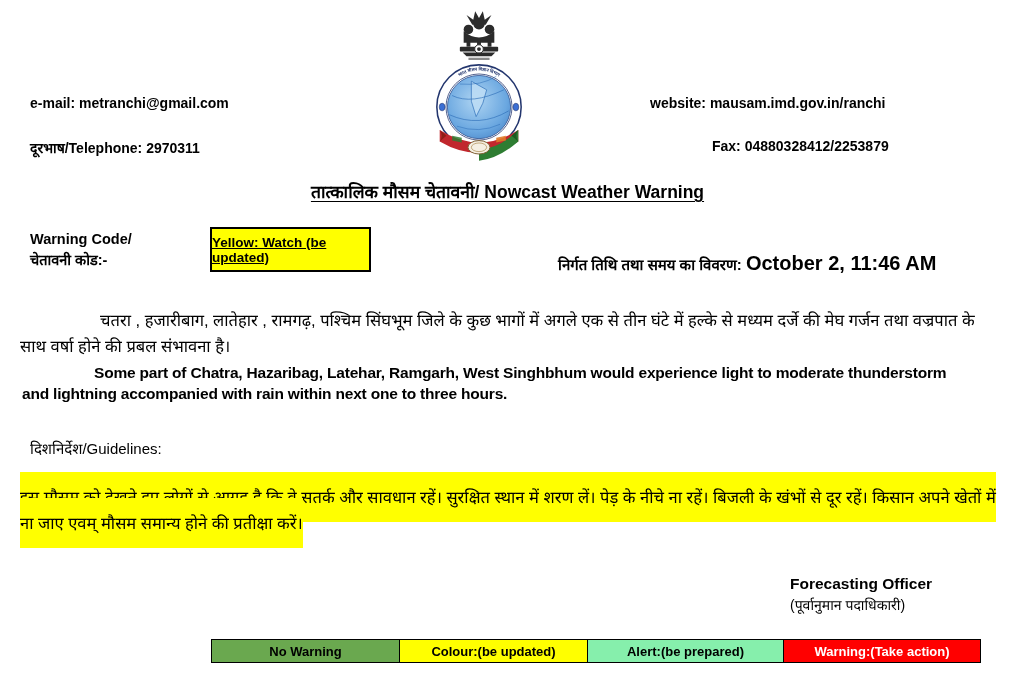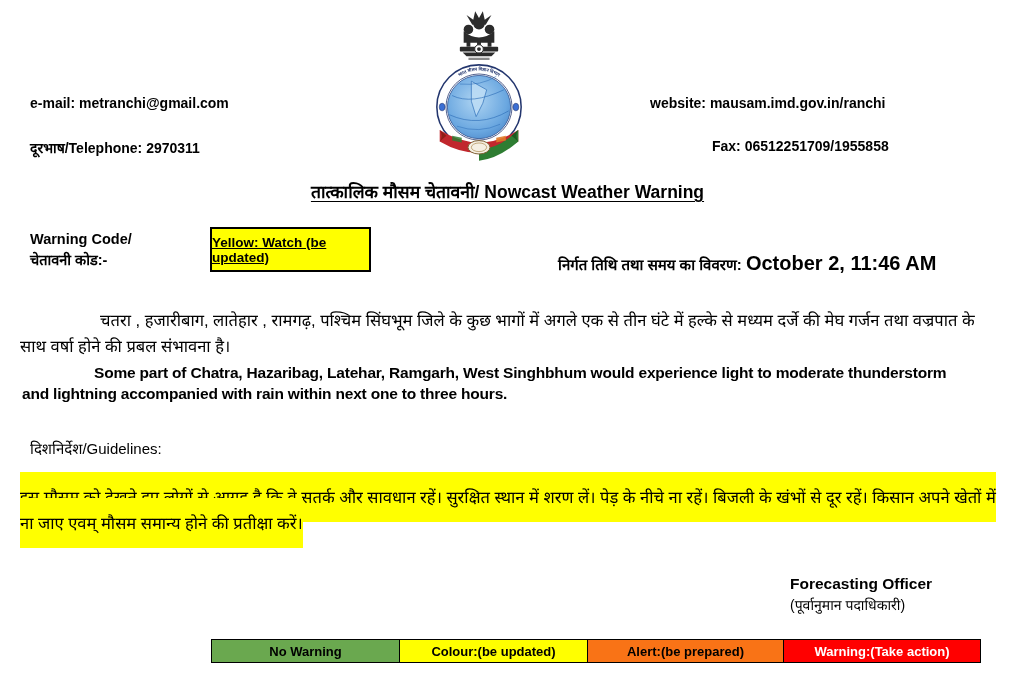--- a/index.html
+++ b/index.html
@@ -149,21 +149,21 @@
         <path d="M66,134 L76,132 L76,137 L66,139 Z" fill="#e07b2a" opacity="0.9"></path>
         <ellipse cx="48" cy="144" rx="11.5" ry="7" fill="#f5efe2" stroke="#7a5c2e" stroke-width="1"></ellipse>
         <ellipse cx="48" cy="144" rx="8" ry="4.5" fill="none" stroke="#a8854a" stroke-width="0.7"></ellipse>
       </g>
     </svg>
   </div>
 
   <div class="abs hdr email">e-mail: metranchi@gmail.com</div>
   <div class="abs hdr phone">दूरभाष/Telephone: 2970311</div>
   <div class="abs hdr website">website: mausam.imd.gov.in/ranchi</div>
-  <div class="abs hdr fax">Fax: 06512251709/1955858</div>
+  <div class="abs hdr fax">Fax: 04880328412/2253879</div>
 
   <div class="abs wc-label">
     <div>Warning Code/</div>
     <div>चेतावनी कोड:-</div>
   </div>
 
   <div class="abs title">तात्कालिक मौसम चेतावनी/ Nowcast Weather Warning</div>
   <div class="abs wc-box" style="background-color: rgb(255, 255, 0);">
     <span>Yellow: Watch (be updated)</span>
   </div>
@@ -183,17 +183,17 @@
 
   <div class="abs sig">
     <div class="sig-title">Forecasting Officer</div>
     <div class="sig-sub">(पूर्वानुमान पदाधिकारी)</div>
   </div>
 
   <div class="abs cc-table">
     <div class="cc-cell cc-0" style="background-color: rgb(255, 255, 255); color: rgb(0, 0, 0);">Warning Colour Code</div>
     <div class="cc-cell cc-1" style="background-color: rgb(106, 168, 79); color: #000000;">No Warning</div>
     <div class="cc-cell cc-2" style="background-color: rgb(255, 255, 0); color: rgb(0, 0, 0);">Colour:(be updated)</div>
-    <div class="cc-cell cc-3" style="background-color: #f97316; color: rgb(0, 0, 0);">Alert:(be prepared)</div>
+    <div class="cc-cell cc-3" style="background-color: #86efac; color: rgb(0, 0, 0);">Alert:(be prepared)</div>
     <div class="cc-cell cc-4" style="background-color: rgb(255, 0, 0); color: rgb(255, 255, 255);">Warning:(Take action)</div>
   </div>
 
 </div>
 
 </body></html>

